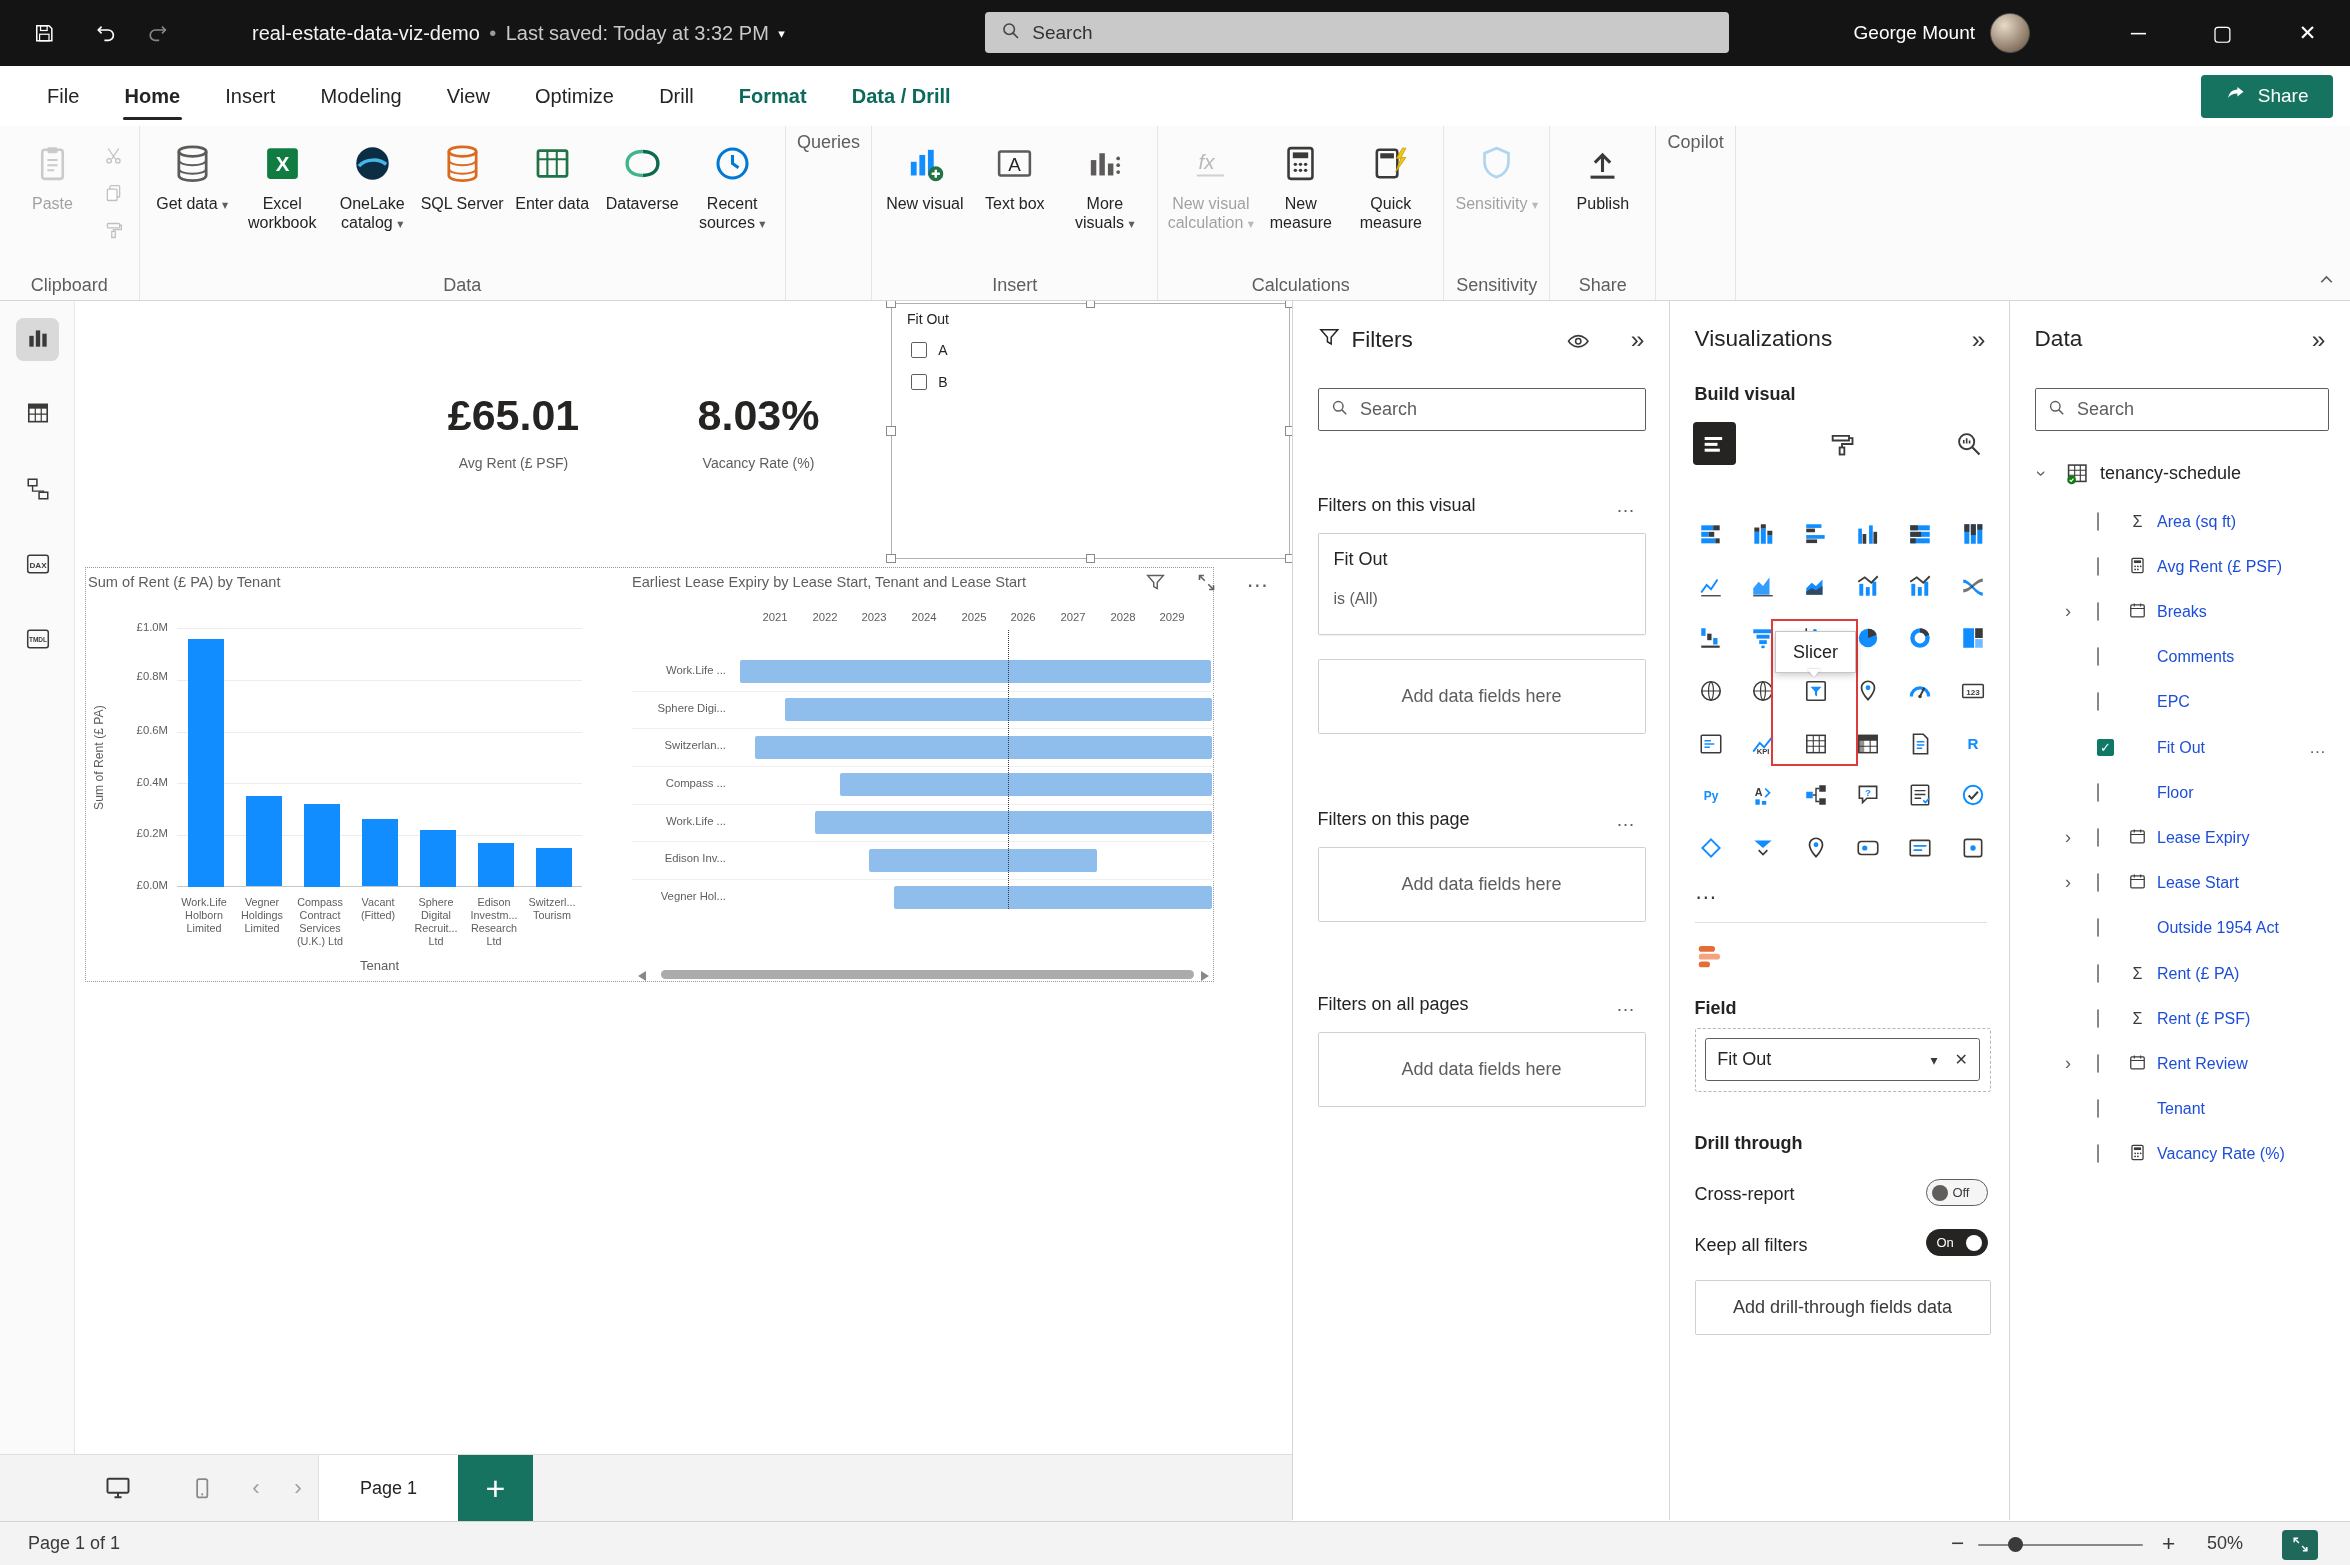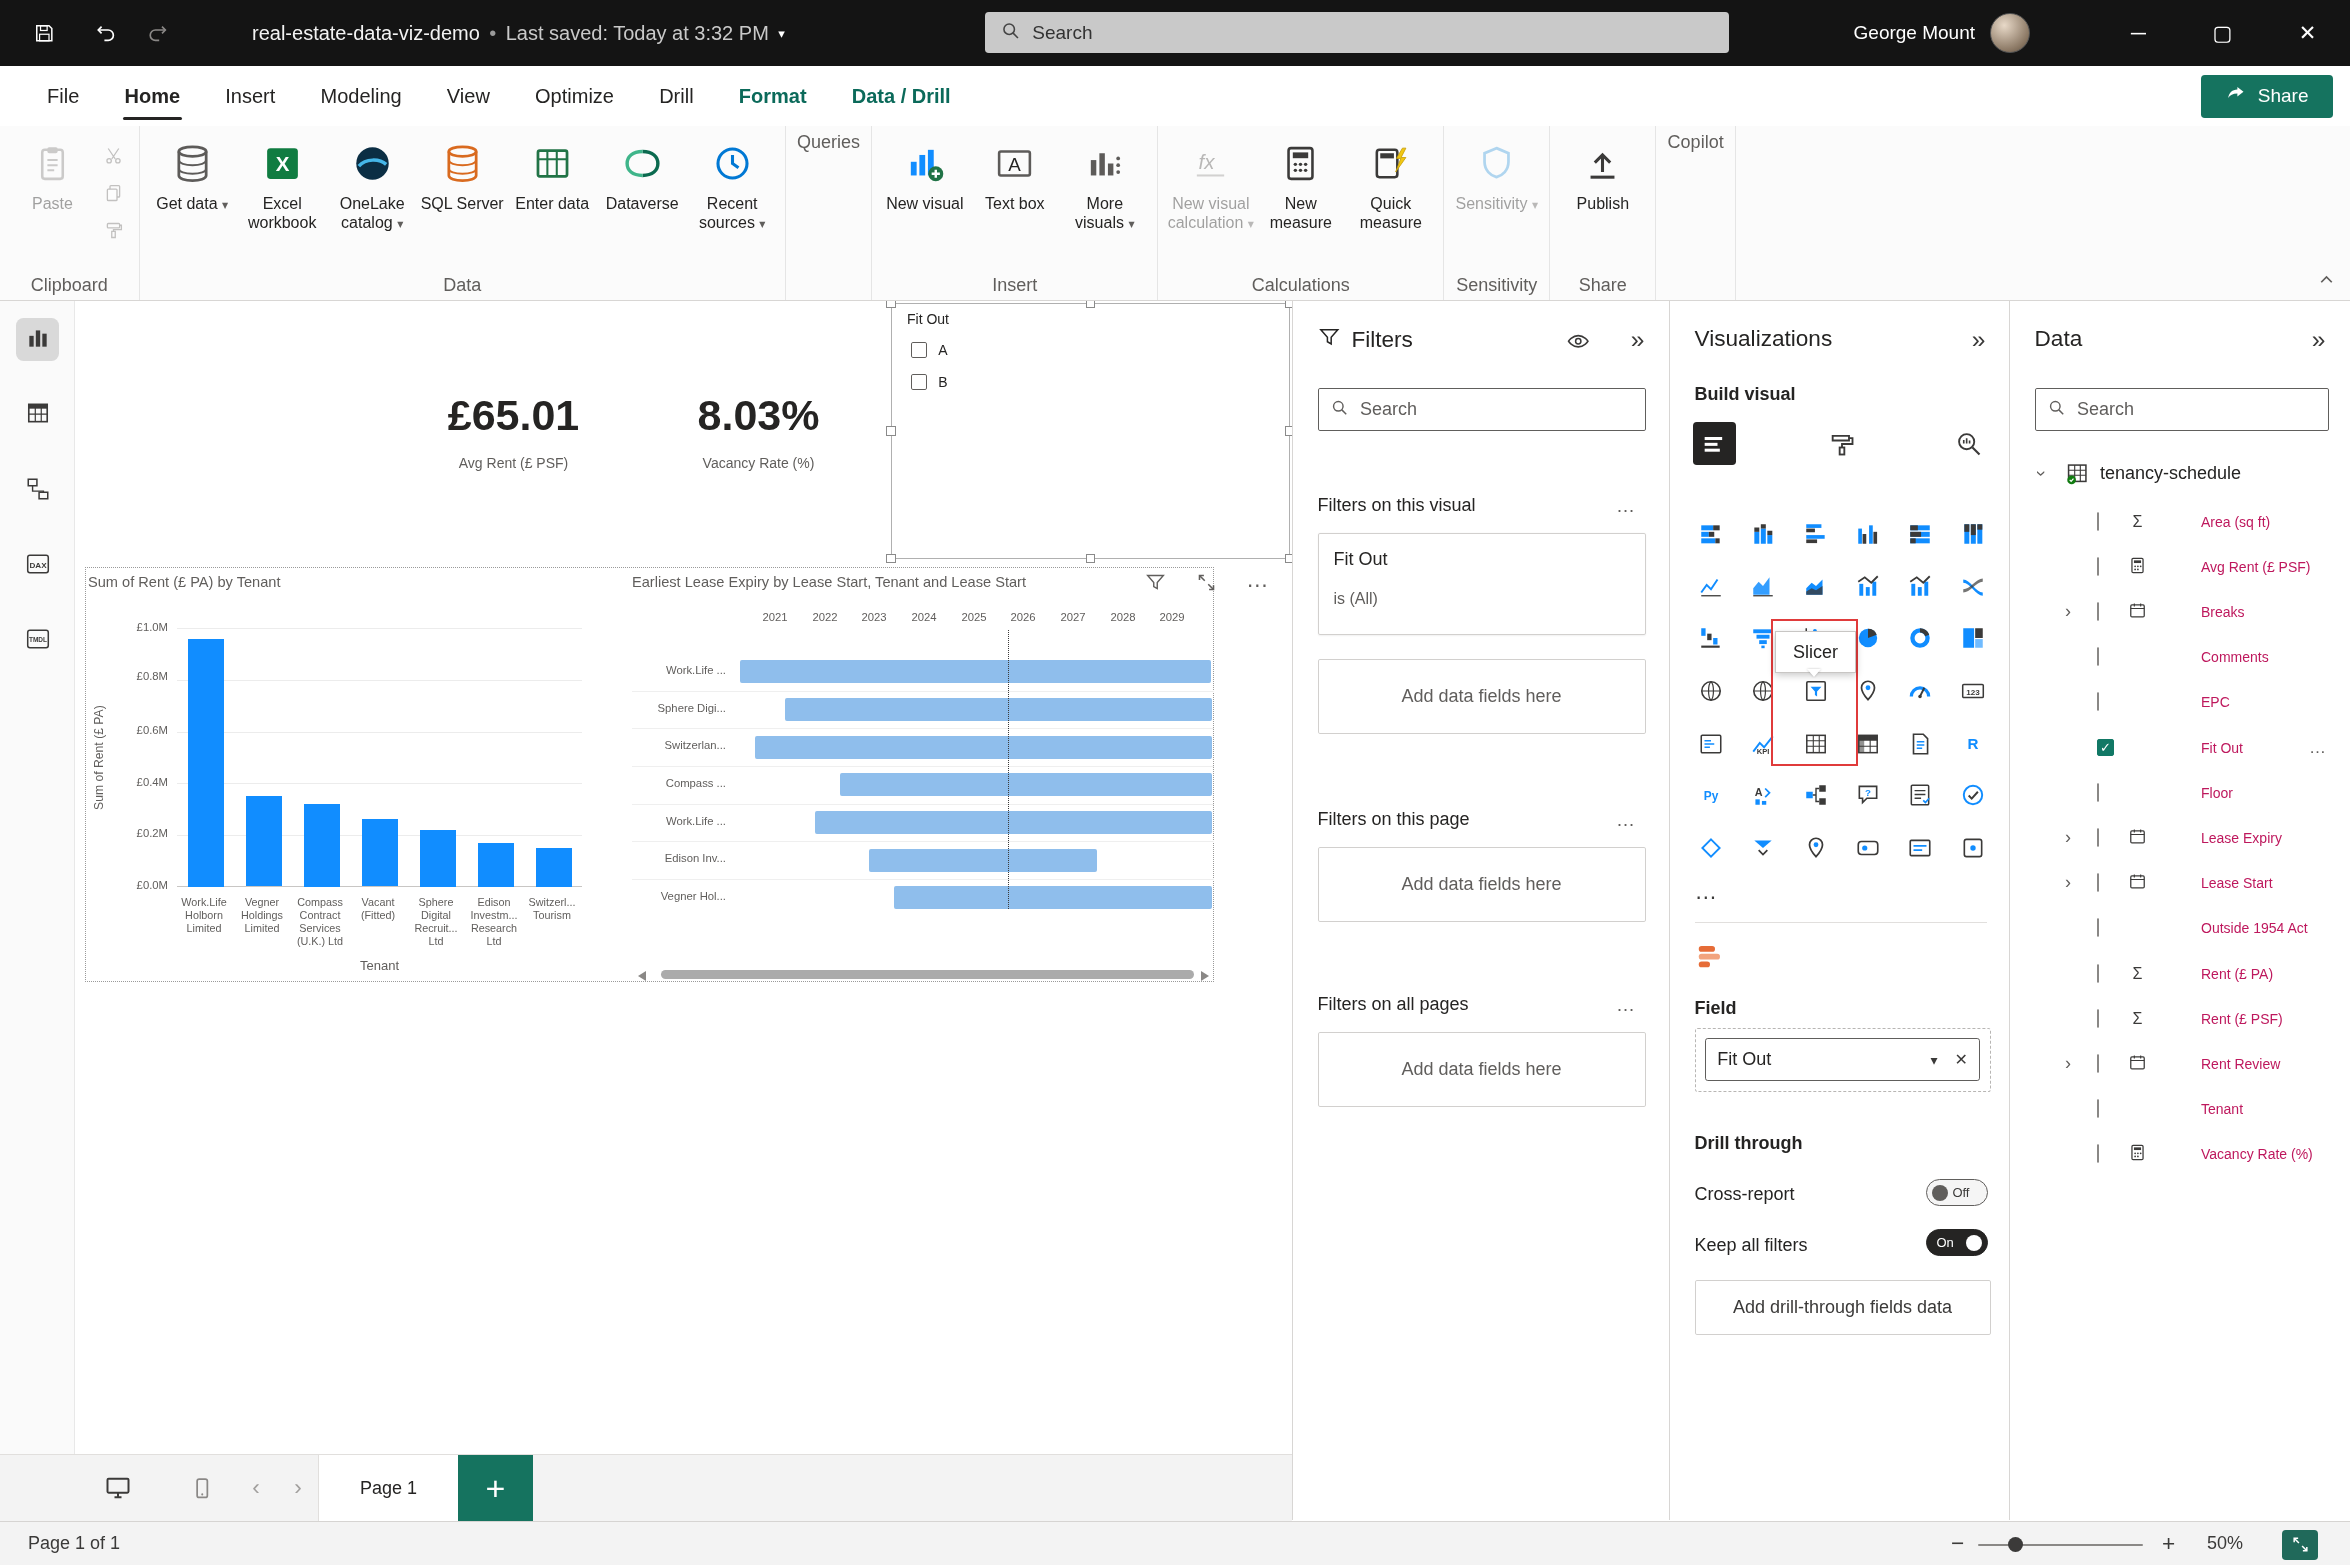--- a/index.html
+++ b/index.html
@@ -102,21 +102,21 @@
   .toggle{position:absolute;width:62px;height:27px;border:1.4px solid #605e5c;border-radius:14px;box-sizing:border-box;
           display:flex;align-items:center;font-size:13px;color:#3b3a39;background:#f5f5f5;cursor:pointer;}
   .toggle .knob{width:16px;height:16px;border-radius:50%;background:#605e5c;margin:0 4.7px;}
   .toggle.on{background:#252423;border-color:#252423;color:#fff;flex-direction:row-reverse;justify-content:space-between;}
   .toggle.on .knob{background:#fff;}
   .toggle.on .tlabel{margin-left:9.4px;}
   .field-row{position:absolute;left:0;width:341px;height:41px;display:flex;align-items:center;cursor:pointer;}
   .fr-chev{position:absolute;left:55px;color:#605e5c;font-size:18px;}
   .fr-cb{position:absolute;left:87px;}
   .fr-ic{position:absolute;left:117px;width:21px;text-align:center;}
-  .fr-label{position:absolute;left:147px;font-size:14px;color:#be185d;white-space:nowrap;margin-left:44px;}
+  .fr-label{position:absolute;left:147px;font-size:16px;color:#1d4ed8;white-space:nowrap;}
   .fr-menu{position:absolute;left:299px;color:#605e5c;letter-spacing:1.9px;font-size:17px;}
   .cbx2{width:17px;height:17px;border:1.5px solid #8a8886;border-radius:1.9px;box-sizing:border-box;background:#fff;}
   .cbx2.checked{background:#117865;border-color:#117865;color:#fff;font-size:13px;display:flex;align-items:center;justify-content:center;}
   
   .pagebar{position:absolute;left:0;top:1454px;width:1292px;height:67px;background:#f3f3f3;border-top:0.9px solid #e1dfdd;box-sizing:border-box;}
   .pb-ic{position:absolute;top:0;height:66px;display:flex;align-items:center;justify-content:center;cursor:pointer;}
   .page-tab{position:absolute;left:318px;top:0;width:139px;height:66px;background:#fff;display:flex;align-items:center;justify-content:center;
             font-size:18px;color:#252423;border-left:0.9px solid #e1dfdd;border-right:0.9px solid #e1dfdd;cursor:pointer;}
   .page-add{position:absolute;left:458px;top:0;width:75px;height:66px;background:#15735f;color:#fff;font-size:34px;
             display:flex;align-items:center;justify-content:center;cursor:pointer;}

